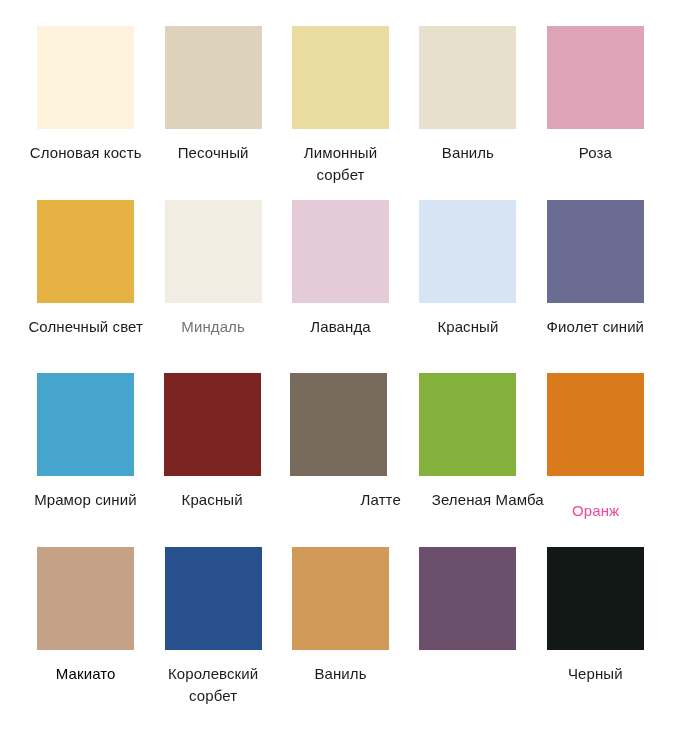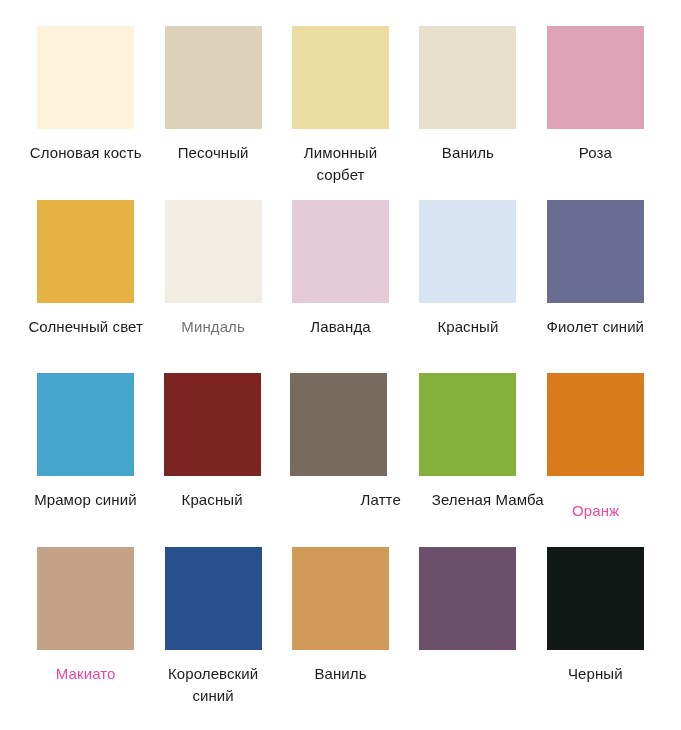--- a/index.html
+++ b/index.html
@@ -123,25 +123,25 @@
     </div>
     <div class="swatch-cell">
       <span class="swatch-chip" style="background-color: rgb(217, 122, 28);"></span>
       <span class="swatch-label" style="color: #ec4899; margin-top: 24px;">Оранж</span>
     </div>
   </div>
 
   <div class="palette-row">
     <div class="swatch-cell">
       <span class="swatch-chip" style="background-color: rgb(195, 162, 135);"></span>
-      <span class="swatch-label" style="color: #ec4899;">Макиато</span>
+      <span class="swatch-label" style="color: #000000;">Макиато</span>
     </div>
     <div class="swatch-cell">
       <span class="swatch-chip" style="background-color: rgb(39, 80, 140);"></span>
-      <span class="swatch-label" style="color: rgb(28, 28, 28);">Королевский синий</span>
+      <span class="swatch-label" style="color: rgb(28, 28, 28);">Королевский сорбет</span>
     </div>
     <div class="swatch-cell">
       <span class="swatch-chip" style="background-color: rgb(210, 154, 88);"></span>
       <span class="swatch-label" style="color: rgb(28, 28, 28);">Ваниль</span>
     </div>
     <div class="swatch-cell">
       <span class="swatch-chip" style="background-color: rgb(107, 79, 107);"></span>
     </div>
     <div class="swatch-cell">
       <span class="swatch-chip" style="background-color: rgb(18, 24, 22);"></span>

